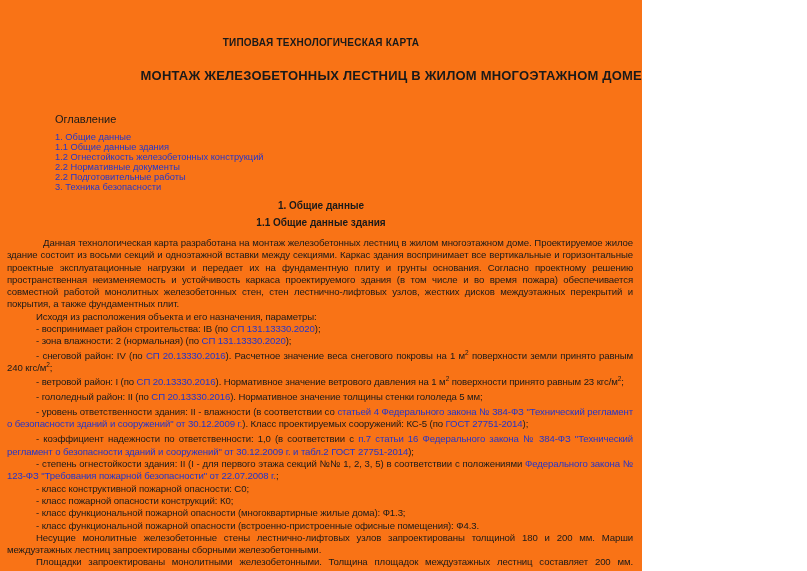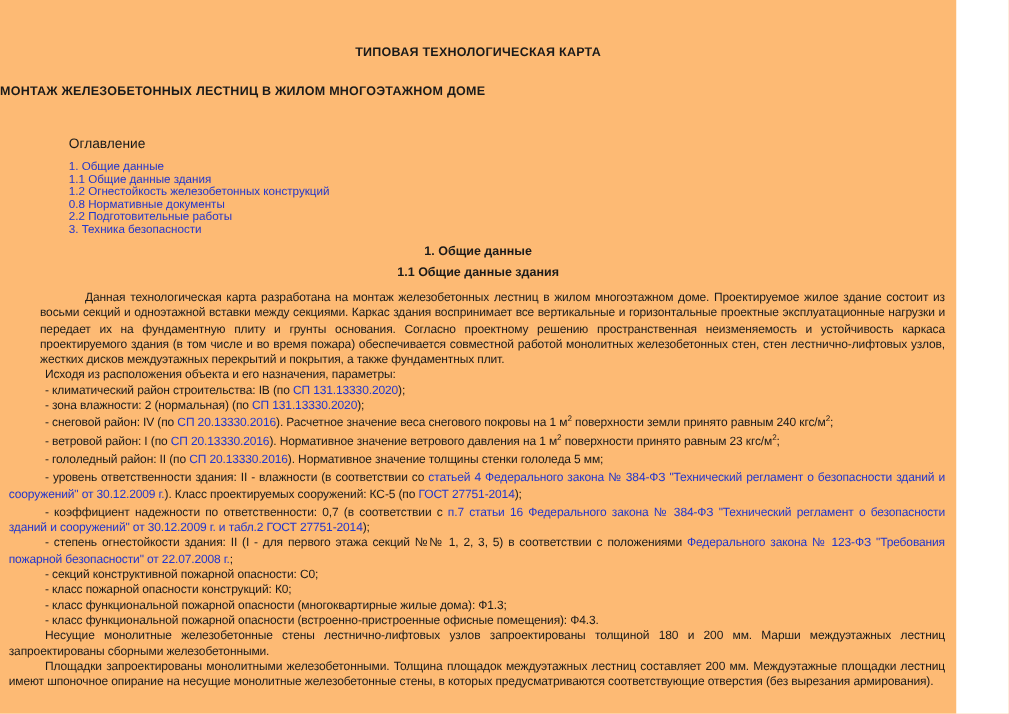--- a/index.html
+++ b/index.html
@@ -1,70 +1,70 @@
 <!DOCTYPE html>
 <html style="--link: #2336cc; --ink: #1a1a1a;"><head>
 <meta charset="utf-8">
 <style>
   :root { --link:#2336cc; --ink:#1a1a1a; }
   html,body { margin:0; padding:0; }
   body {
     width:807px; height:571px; background:#ffffff; overflow:hidden;
     font-family:"Liberation Sans", sans-serif; color:var(--ink);
   }
-  .page { position:relative; width:765px; height:571px; overflow:hidden; background:#fdba74; }
+  .page { position:relative; width:642px; height:571px; overflow:hidden; background:#f97316; }
   .doc-title    { margin:37px 0 0; text-align:center; font-size:10px; font-weight:bold; letter-spacing:.2px; }
-  .doc-subtitle { margin:20px 0 0; text-align:left; font-size:10px; font-weight:bold; letter-spacing:.2px; }
+  .doc-subtitle { margin:20px 0 0; text-align:right; font-size:13px; font-weight:bold; letter-spacing:.2px; }
   .toc-label { margin:30px 0 0 55px; font-size:11px; }
   .toc { margin:7px 0 0 55px; display:flex; flex-direction:column; }
   .toc a { color:var(--link); font-size:9.3px; line-height:10px; text-decoration:none; cursor:pointer; }
   .sec-h { margin:8px 0 0; text-align:center; font-size:10px; font-weight:bold; }
   .sec-h.h2 { margin-top:6px; }
   .doc-body {
     margin:9px 9px 0 7px; font-size:9.6px; line-height:12.3px;
     text-align:justify; letter-spacing:-0.1px;
   }
   .doc-body p { margin:0; text-indent:29px; }
-  .doc-body p.p-first { text-indent:36px;margin-left:25px; }
+  .doc-body p.p-first { text-indent:36px; }
   .doc-body p.sp1 { margin-top:2px; }
   .doc-body p.sp2 { margin-top:3px; }
   .link { color:var(--link); cursor:pointer; }
   sup { font-size:6.5px; line-height:0; }
 </style>
 </head>
 <body>
 
 <div class="page">
   <div class="doc-title">ТИПОВАЯ ТЕХНОЛОГИЧЕСКАЯ КАРТА</div>
   <div class="doc-subtitle">МОНТАЖ ЖЕЛЕЗОБЕТОННЫХ ЛЕСТНИЦ В ЖИЛОМ МНОГОЭТАЖНОМ ДОМЕ</div>
 
   <div class="toc-label">Оглавление</div>
   <nav class="toc">
       <a>1. Общие данные</a>
       <a>1.1 Общие данные здания</a>
       <a>1.2 Огнестойкость железобетонных конструкций</a>
-      <a>0.8 Нормативные документы</a>
+      <a>2.2 Нормативные документы</a>
       <a>2.2 Подготовительные работы</a>
       <a>3. Техника безопасности</a>
     </nav>
 
   <div class="sec-h h1">1. Общие данные</div>
   <div class="sec-h h2">1.1 Общие данные здания</div>
 
   <div class="doc-body">
       <p class="p-first"><span>Данная технологическая карта разработана на монтаж железобетонных лестниц в жилом многоэтажном доме. Проектируемое жилое здание состоит из восьми секций и одноэтажной вставки между секциями. Каркас здания воспринимает все вертикальные и горизонтальные проектные эксплуатационные нагрузки и передает их на фундаментную плиту и грунты основания. Согласно проектному решению пространственная неизменяемость и устойчивость каркаса проектируемого здания (в том числе и во время пожара) обеспечивается совместной работой монолитных железобетонных стен, стен лестнично-лифтовых узлов, жестких дисков междуэтажных перекрытий и покрытия, а также фундаментных плит.</span></p>
       <p><span>Исходя из расположения объекта и его назначения, параметры:</span></p>
-      <p><span>- климатический район строительства: IВ (по </span><span class="link">СП 131.13330.2020</span><span>);</span></p>
+      <p><span>- воспринимает район строительства: IВ (по </span><span class="link">СП 131.13330.2020</span><span>);</span></p>
       <p><span>- зона влажности: 2 (нормальная) (по </span><span class="link">СП 131.13330.2020</span><span>);</span></p>
       <p class="sp1"><span>- снеговой район: IV (по </span><span class="link">СП 20.13330.2016</span><span>). Расчетное значение веса снегового покровы на 1 м</span><sup>2</sup><span> поверхности земли принято равным 240 кгс/м</span><sup>2</sup><span>;</span></p>
       <p class="sp1"><span>- ветровой район: I (по </span><span class="link">СП 20.13330.2016</span><span>). Нормативное значение ветрового давления на 1 м</span><sup>2</sup><span> поверхности принято равным 23 кгс/м</span><sup>2</sup><span>;</span></p>
       <p class="sp1"><span>- гололедный район: II (по </span><span class="link">СП 20.13330.2016</span><span>). Нормативное значение толщины стенки гололеда 5 мм;</span></p>
       <p class="sp2"><span>- уровень ответственности здания: II - влажности (в соответствии со </span><span class="link">статьей 4 Федерального закона № 384-ФЗ "Технический регламент о безопасности зданий и сооружений" от 30.12.2009 г.</span><span>). Класс проектируемых сооружений: КС-5 (по </span><span class="link">ГОСТ 27751-2014</span><span>);</span></p>
-      <p class="sp2"><span>- коэффициент надежности по ответственности: 0,7 (в соответствии с </span><span class="link">п.7 статьи 16 Федерального закона № 384-ФЗ "Технический регламент о безопасности зданий и сооружений" от 30.12.2009 г. и табл.2 ГОСТ 27751-2014</span><span>);</span></p>
+      <p class="sp2"><span>- коэффициент надежности по ответственности: 1,0 (в соответствии с </span><span class="link">п.7 статьи 16 Федерального закона № 384-ФЗ "Технический регламент о безопасности зданий и сооружений" от 30.12.2009 г. и табл.2 ГОСТ 27751-2014</span><span>);</span></p>
       <p><span>- степень огнестойкости здания: II (I - для первого этажа секций №№ 1, 2, 3, 5) в соответствии с положениями </span><span class="link">Федерального закона № 123-ФЗ "Требования пожарной безопасности" от 22.07.2008 г.</span><span>;</span></p>
-      <p><span>- секций конструктивной пожарной опасности: С0;</span></p>
+      <p><span>- класс конструктивной пожарной опасности: С0;</span></p>
       <p><span>- класс пожарной опасности конструкций: К0;</span></p>
       <p><span>- класс функциональной пожарной опасности (многоквартирные жилые дома): Ф1.3;</span></p>
       <p><span>- класс функциональной пожарной опасности (встроенно-пристроенные офисные помещения): Ф4.3.</span></p>
       <p><span>Несущие монолитные железобетонные стены лестнично-лифтовых узлов запроектированы толщиной 180 и 200 мм. Марши междуэтажных лестниц запроектированы сборными железобетонными.</span></p>
       <p><span>Площадки запроектированы монолитными железобетонными. Толщина площадок междуэтажных лестниц составляет 200 мм. Междуэтажные площадки лестниц имеют шпоночное опирание на несущие монолитные железобетонные стены, в которых предусматриваются соответствующие отверстия (без вырезания армирования).</span></p>
     </div>
 </div>
 
 </body></html>

